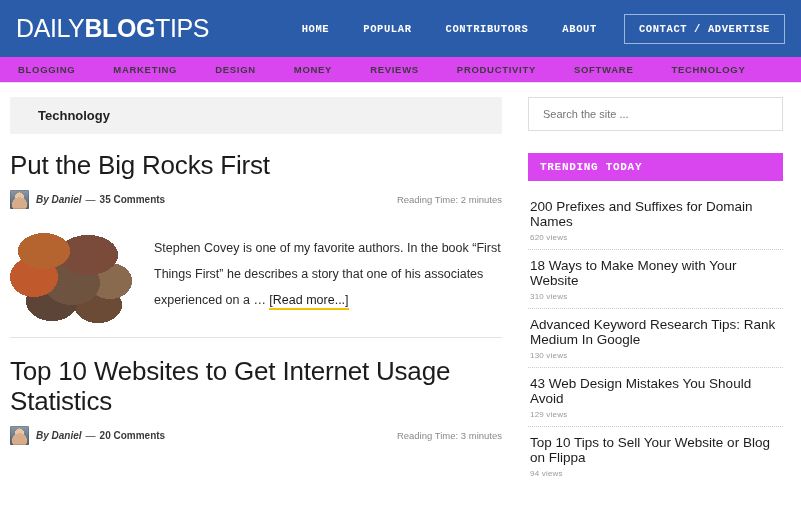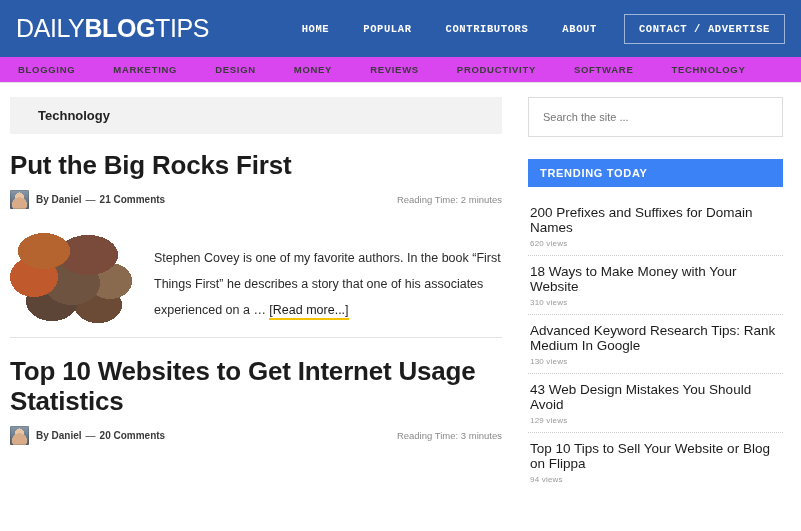--- a/index.html
+++ b/index.html
@@ -109,21 +109,21 @@
   
   .article {
     padding-bottom: 14px;
     border-bottom: 1px solid #e4e4e4;
     margin-bottom: 18px;
   }
   .article:last-child { border-bottom: none; }
   .entry-title {
     font-size: 26px;
     line-height: 30px;
-    font-weight: 700;
+    font-weight: 400;
     color: #1c1c1c;
     margin: 8px 0 10px 0;
     letter-spacing: -0.2px;
   }
   .entry-meta {
     display: flex;
     align-items: center;
     font-size: 10px;
     color: #3a3a3a;
     margin-bottom: 12px;
@@ -133,32 +133,32 @@
     height: 19px;
     margin-right: 7px;
     border-radius: 1px;
     background:
       radial-gradient(circle at 50% 78%, #d8ab89 0 42%, transparent 43%),
       radial-gradient(circle at 50% 36%, #e8c4a2 0 28%, transparent 29%),
       linear-gradient(180deg, #8c9aa8 0%, #6f8093 45%, #55636f 100%);
     box-shadow: inset 0 0 0 1px rgba(0,0,0,0.12);
     flex: none;
   }
-  .entry-meta .byline { font-weight: bold; }
+  .entry-meta .byline { font-weight: bold; font-style: italic; }
   .entry-meta .comments { font-weight: bold; color: #3a3a3a; }
   .entry-meta .dash { margin: 0 4px; }
   .reading-time {
     margin-left: auto;
     font-size: 9.5px;
     color: #8a8a8a;
     font-weight: normal;
   }
   .entry-body {
     display: flex;
-    align-items: flex-end;
+    align-items: center;
     margin-top: 16px;
   }
   .thumb {
     flex: none;
     margin-right: 14px;
   }
   .thumb-rocks {
     width: 130px;
     height: 98px;
     background:
@@ -202,44 +202,45 @@
   .read-more {
     color: #1c1c1c;
     text-decoration: none;
     border-bottom: 2px solid #f2c200;
     padding-bottom: 1px;
   }
 
   
   .search-box {
     border: 1px solid #dddddd;
-    height: 40px;
+    height: 34px;
     display: flex;
     align-items: center;
     padding: 0 12px;
     box-sizing: border-box;
     margin-bottom: 22px;
   }
   .search-box input {
     border: none;
     outline: none;
     width: 100%;
     font-size: 11px;
     color: #555;
     font-family: "Liberation Sans", sans-serif;
     background: transparent;
   }
   .widget-title {
-    background: #3b82f6;
+    background: #d946ef;
     color: #ffffff;
     font-size: 11px;
     font-weight: bold;
     letter-spacing: 0.7px;
     padding: 8px 0 8px 12px;
     margin-bottom: 10px;
+    font-family: Liberation Mono, monospace;
   }
   .trend-item {
     border-bottom: 1px dotted #cccccc;
     padding: 8px 0 7px 2px;
   }
   .trend-item:last-child { border-bottom: none; }
   .trend-title {
     font-size: 13.5px;
     line-height: 15px;
     color: #1c1c1c;
@@ -285,21 +286,21 @@
   <div class="content">
 
     <div class="archive-bar">Technology</div>
 
     <div class="article">
       <h2 class="entry-title">Put the Big Rocks First</h2>
       <div class="entry-meta">
         <span class="avatar"></span>
         <span class="byline">By Daniel</span>
         <span class="dash">—</span>
-        <span class="comments">21 Comments</span>
+        <span class="comments">35 Comments</span>
         <span class="reading-time">Reading Time: 2 minutes</span>
       </div>
       <div class="entry-body">
         <div class="thumb">
           <div class="thumb-rocks"></div>
         </div>
         <div class="excerpt">
           <span>Stephen Covey is one of my favorite authors. In the book “First Things First” he describes a story that one of his associates experienced on a … </span><a href="#" class="read-more">[Read more...]</a>
         </div>
       </div>

